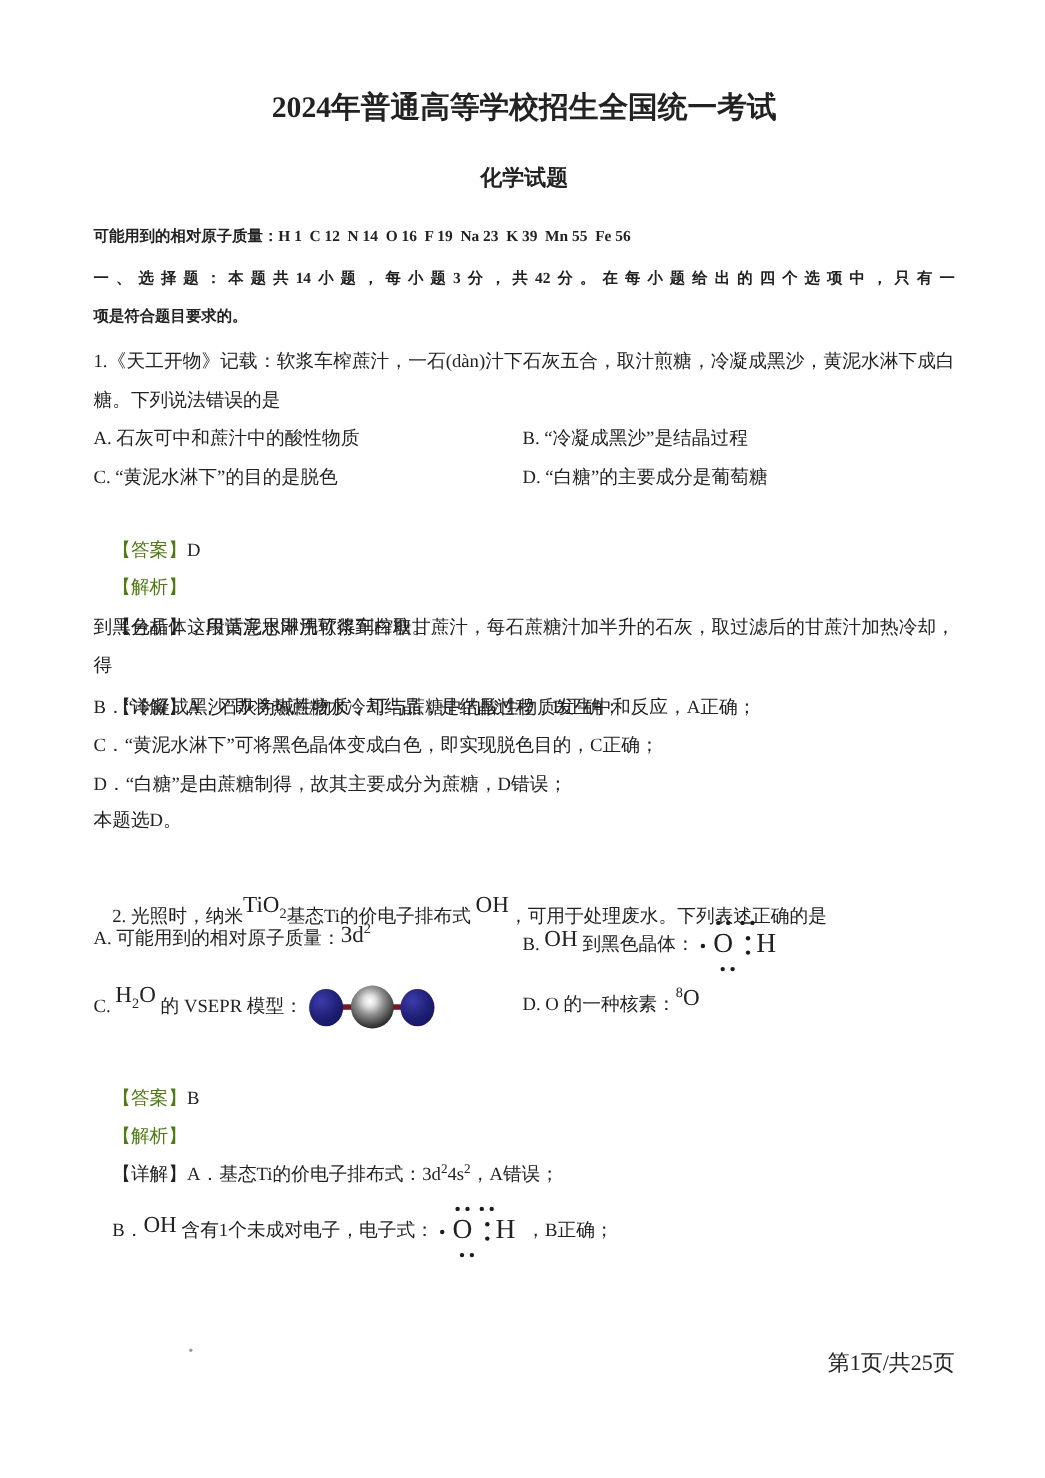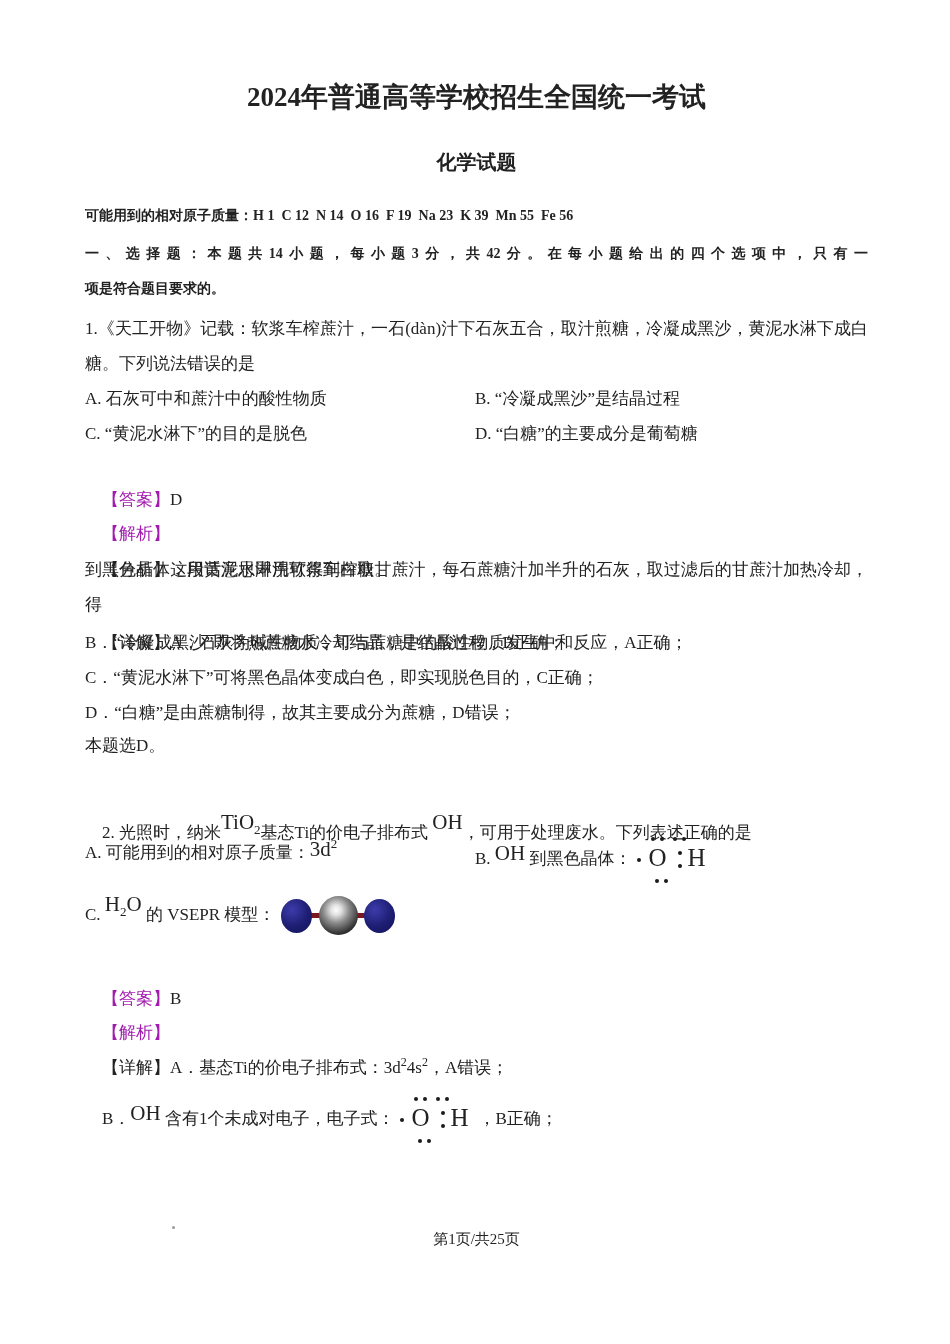--- a/index.html
+++ b/index.html
@@ -9,21 +9,21 @@
     font-family:"Liberation Serif","DejaVu Serif",serif;
     font-size:17px; overflow:hidden;
   }
   .ln { position:absolute; left:85px; right:82px; line-height:35px; white-space:pre-wrap; }
   .center { text-align:center; }
   .bold { font-weight:bold; }
   .title { font-size:27px; line-height:34px; }
   .subtitle { font-size:20px; line-height:32px; }
   .intro { font-size:14px; }
   .justify-last { text-align:justify; text-align-last:justify; }
-  .blue { color:#a21caf; }
+  .blue { color:#4d7c0f; }
   .optrow { display:grid; grid-template-columns:390px 1fr; }
   sup.s { font-size:12px; vertical-align:super; line-height:0; }
   sub.s { font-size:12px; vertical-align:sub; line-height:0; }
   
   .chem { font-size:21px; display:inline-block; position:relative; line-height:1; }
   .raise9 { top:-9px; }
   .raise4 { top:-4px; }
   .raise2 { top:-2px; }
   .chem sub { font-size:13px; line-height:0; }
   .chem sup { font-size:13px; line-height:0; }
@@ -35,21 +35,21 @@
   
   .molecule { position:relative; display:inline-block; width:114px; height:42px; vertical-align:middle; margin:0 6px; }
   .molecule i { position:absolute; display:block; }
   .molecule .bond { height:5px; top:18px; z-index:1; }
   .molecule .outer { width:31px; height:34px; border-radius:50%; top:4px; z-index:2; }
   .molecule .centerball { width:39px; height:39px; border-radius:50%; left:38px; top:1px; z-index:3; }
   
   .eqtext { font-size:20px; }
   .frac { display:inline-flex; flex-direction:column; text-align:center; vertical-align:middle; font-size:19px; line-height:1.15; position:relative; top:-3px; margin:0 3px; }
   .frac .den { border-top:1.6px solid #222; }
-  .footer { font-size:15px; }
+  .footer { font-size:20px;text-align:right; }
   .stray { position:absolute; left:172px; top:1226px; width:3px; height:3px; border-radius:50%; background:#9a9a9a; }
 </style>
 </head>
 <body>
 
 <div class="page">
 
   <div class="ln center bold title" style="top:80px">2024年普通高等学校招生全国统一考试</div>
   <div class="ln center bold subtitle" style="top:146px">化学试题</div>
   <div class="ln bold intro" style="top:198px">可能用到的相对原子质量：H 1  C 12  N 14  O 16  F 19  Na 23  K 39  Mn 55  Fe 56</div>
@@ -105,20 +105,21 @@
   </div>
 
   <div class="ln optrow" style="top:895px">
     <span><span>C. </span><span class="chem raise9"><span>H</span><sub>2</sub><span>O</span></span> <span>的 VSEPR 模型：</span><span class="molecule">
         <i class="bond" style="left:18px;width:42px;background:#7a1822"></i>
         <i class="bond" style="left:56px;width:42px;background:#7a1822"></i>
         <i class="outer" style="left:0;background:radial-gradient(circle at 35% 32%, #3c3cab, #1d1d72 55%, #14145c)"></i>
         <i class="outer" style="right:0;background:radial-gradient(circle at 35% 32%, #3c3cab, #1d1d72 55%, #14145c)"></i>
         <i class="centerball" style="background:radial-gradient(circle at 44% 36%, #ffffff 0%, #e0e0e0 16%, #8f8f8f 38%, #303030 72%, #0a0a0a 100%)"></i>
       </span></span>
+    <span><span>D. O 的一种核素：</span><span class="chem raise4"><sup>8</sup><span>O</span></span></span>
   </div>
 
   <div class="ln" style="top:946px">
     <span class="blue">【答案】</span><span>B</span>
   </div>
   <div class="ln" style="top:980px">
     <span class="blue">【解析】</span>
   </div>
 
   <div class="ln" style="top:1015px">

